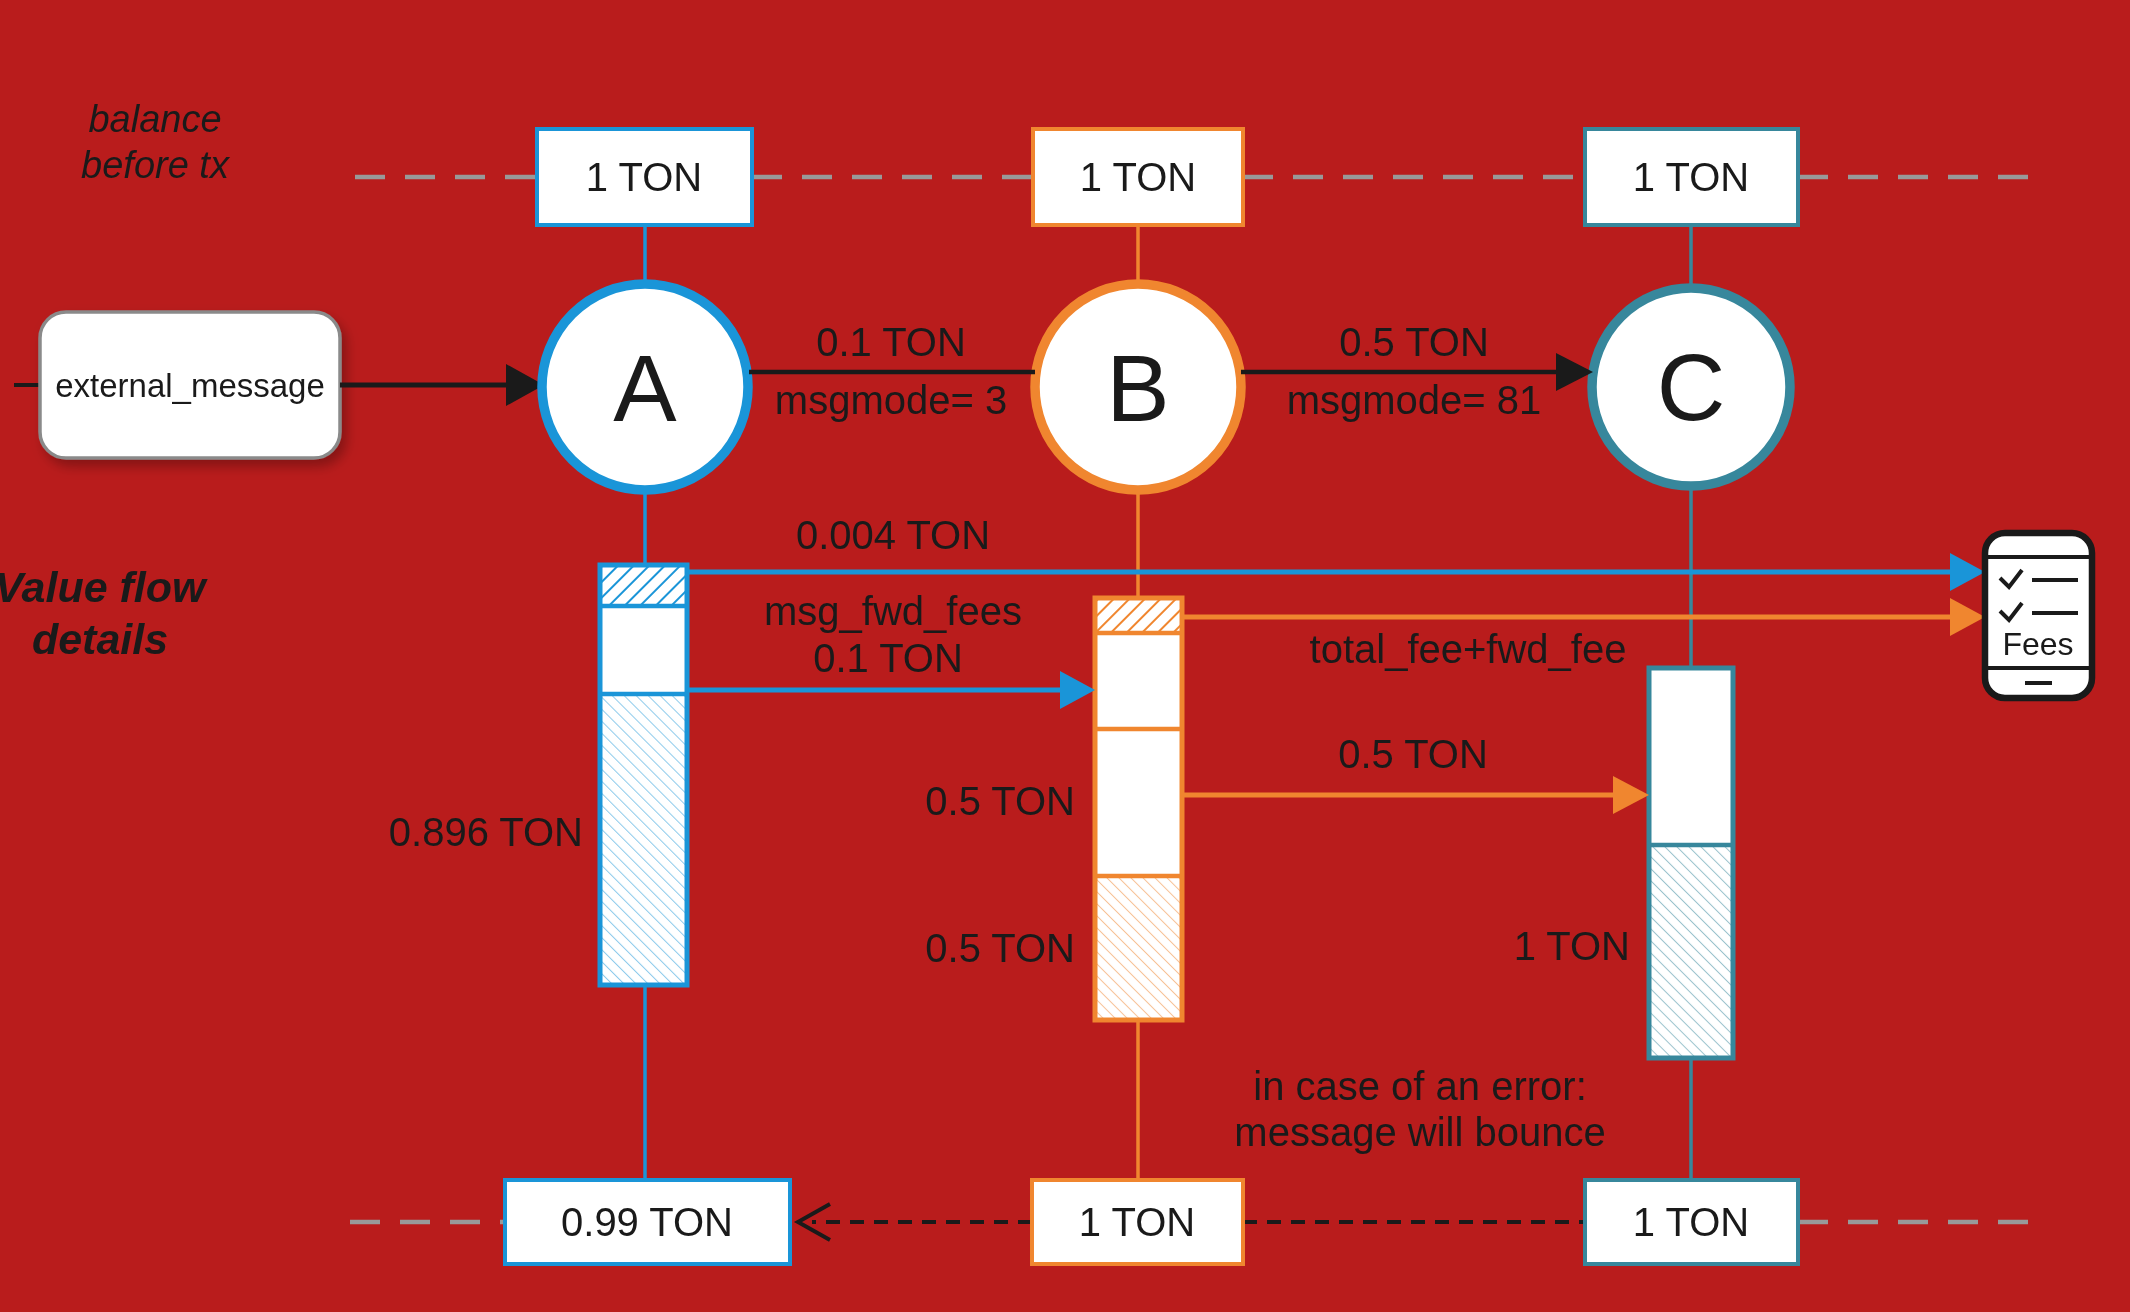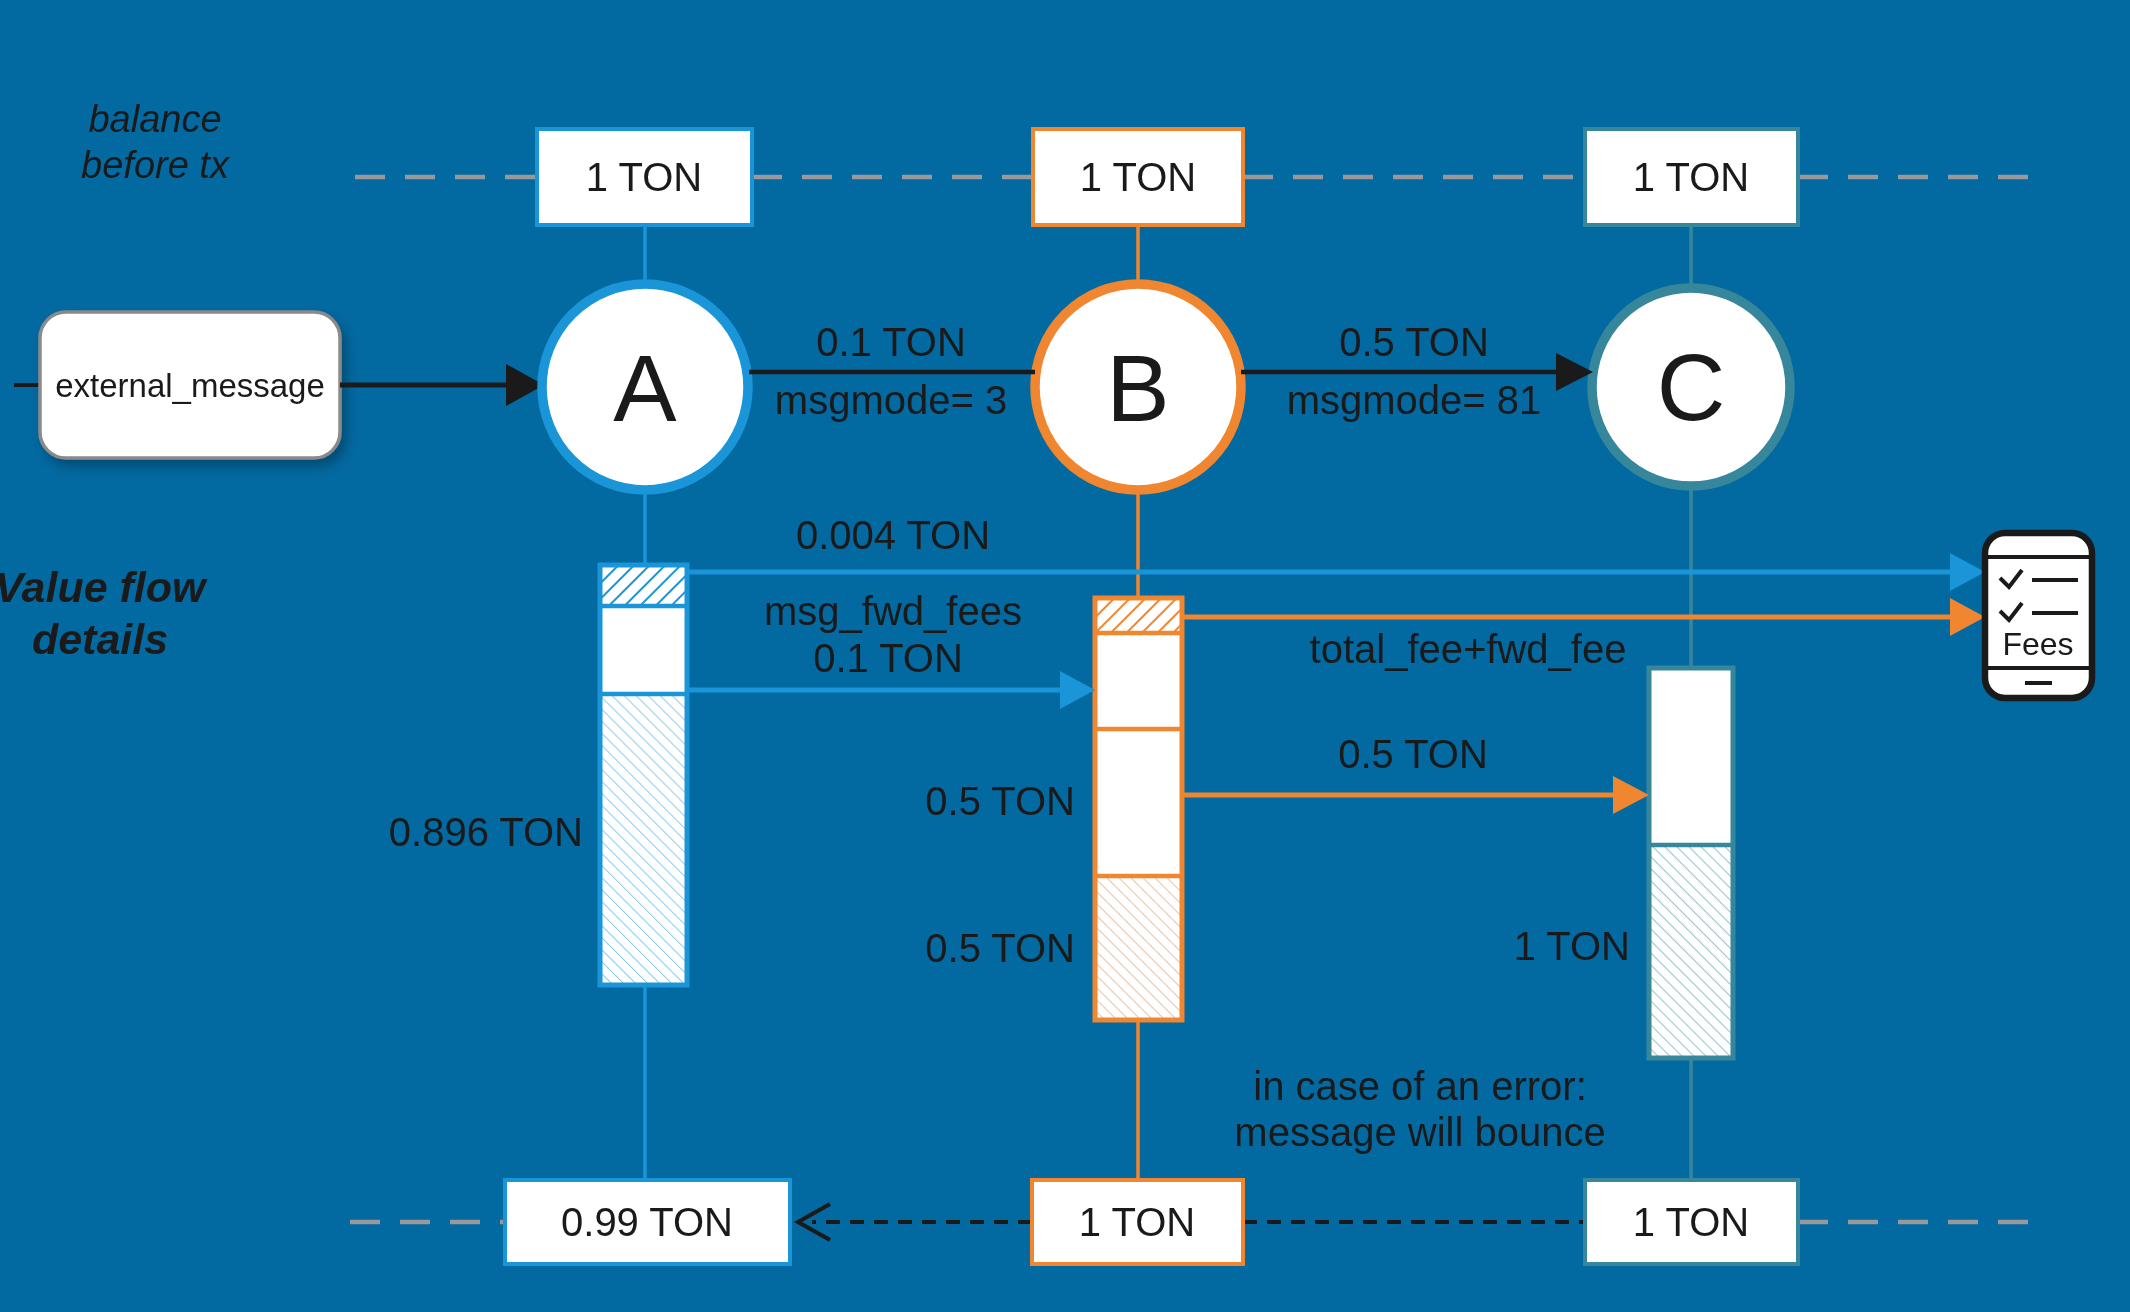--- a/index.html
+++ b/index.html
@@ -1,16 +1,16 @@
 <!DOCTYPE html>
 <html style="--blue: #1a95d8; --orange: #f0862f; --teal: #37879c; --gray: #999999; --black: #1a1a1a; --border_gray: #8a8a8a;"><head>
 <meta charset="utf-8">
 <style>
   html,body{margin:0;padding:0;background:#ffffff;}
-  .stage{position:relative;width:2130px;height:1312px;background:#0369a1;overflow:hidden;
+  .stage{position:relative;width:2130px;height:1312px;background:#b91c1c;overflow:hidden;
          font-family:"Liberation Sans",sans-serif;}
   svg{display:block;}
   
   .st-blue{stroke:var(--blue);}   .fl-blue{fill:var(--blue);}
   .st-orange{stroke:var(--orange);} .fl-orange{fill:var(--orange);}
   .st-teal{stroke:var(--teal);}
   .st-black{stroke:var(--black);} .fl-black{fill:var(--black);}
   .st-border{stroke:var(--border_gray);}
   .nofill{fill:none;}
   .white{fill:#ffffff;}

